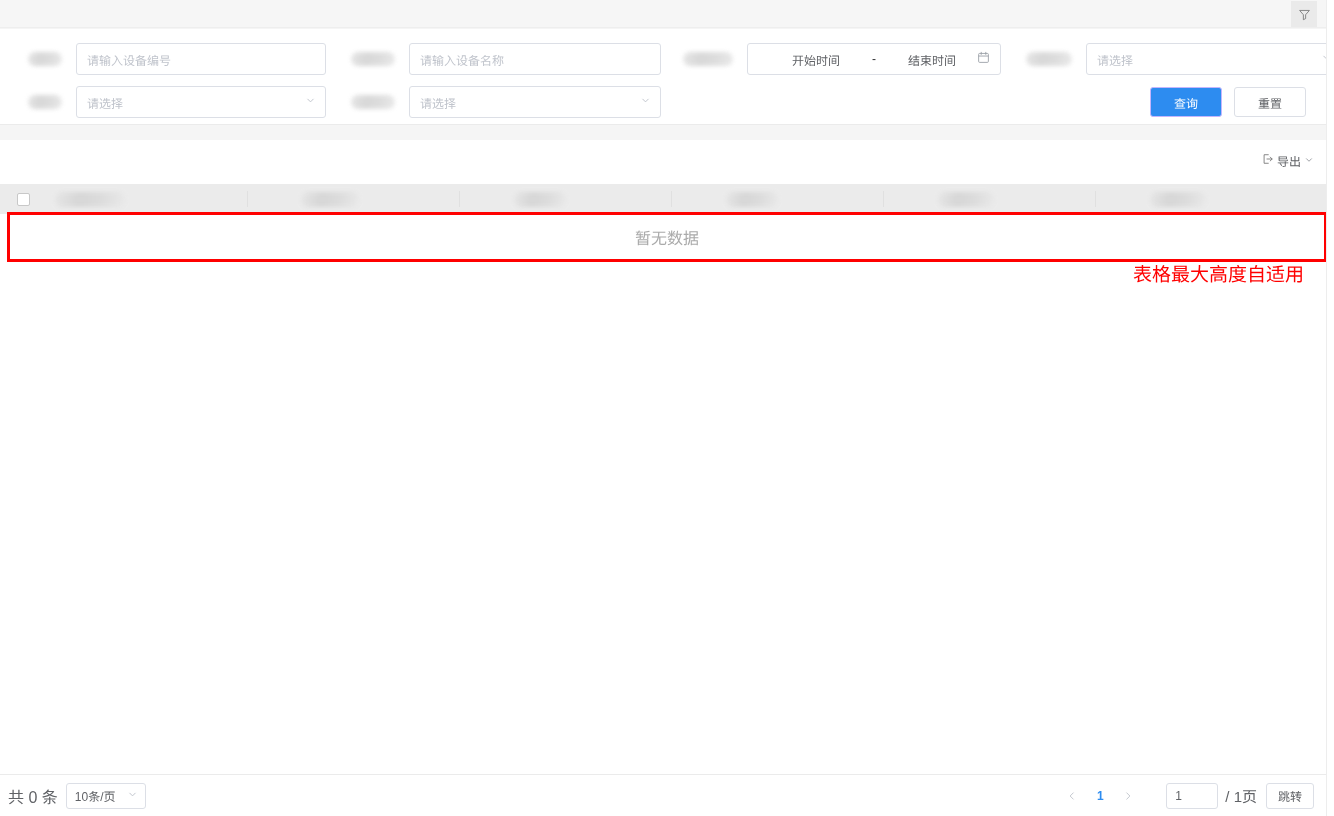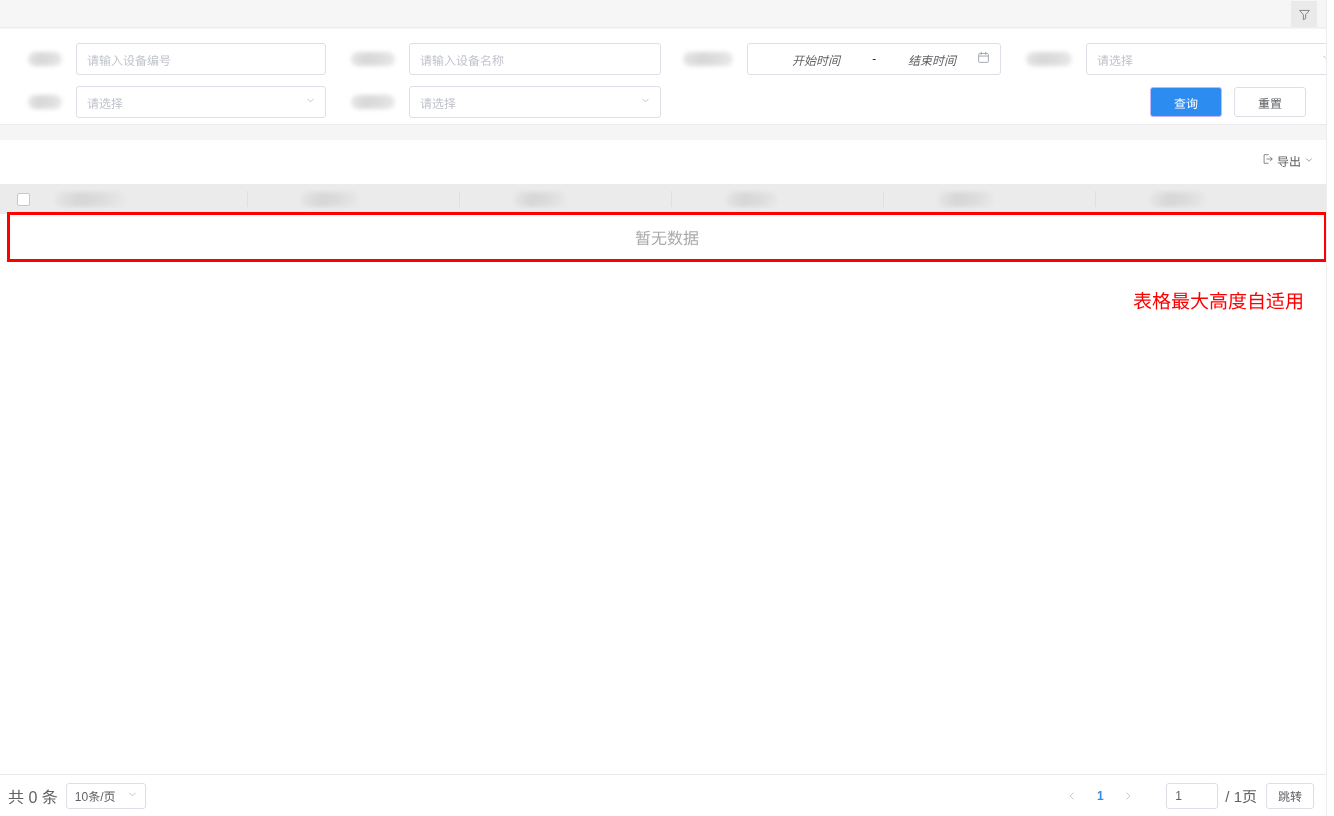--- a/index.html
+++ b/index.html
@@ -221,21 +221,21 @@
     top: -2px;
   }
   .empty-text {
     color: #aaaaaa;
     font-size: 16px;
   }
 
   .annotation {
     position: absolute;
     right: 22px;
-    top: 146px;
+    top: 119px;
     color: #ff0000;
     font-size: 19px;
     font-family: "DejaVu Sans", "Liberation Sans", sans-serif;
     white-space: nowrap;
   }
 
   
   .footer {
     position: absolute;
     left: 0; bottom: 0;
@@ -367,21 +367,21 @@
         </div>
         <div class="ctl" style="width:252px;margin-left:14px;">
           <span>请输入设备名称</span>
         </div>
       </div>
 
       <div class="field" style="margin-left:18px;">
         <div class="lbl-wrap" style="width:54px;">
           <div class="redacted" style="width:50px;"></div>
         </div>
-        <div class="ctl daterange" style="width:254px;margin-left:14px;padding:0 8px;font-style:italic;">
+        <div class="ctl daterange" style="width:254px;margin-left:14px;padding:0 8px;">
           <span class="seg">开始时间</span>
           <span class="dash">-</span>
           <span class="seg">结束时间</span>
           <span class="cal">
             <svg width="13" height="13" viewBox="0 0 16 16" fill="none">
               <rect x="2" y="3" width="12" height="11" rx="1.2" stroke="#9aa0a6" stroke-width="1.1"></rect>
               <path d="M2 6.2h12" stroke="#9aa0a6" stroke-width="1.1"></path>
               <path d="M5.2 1.6v2.6M10.8 1.6v2.6" stroke="#9aa0a6" stroke-width="1.1" stroke-linecap="round"></path>
             </svg>
           </span>

